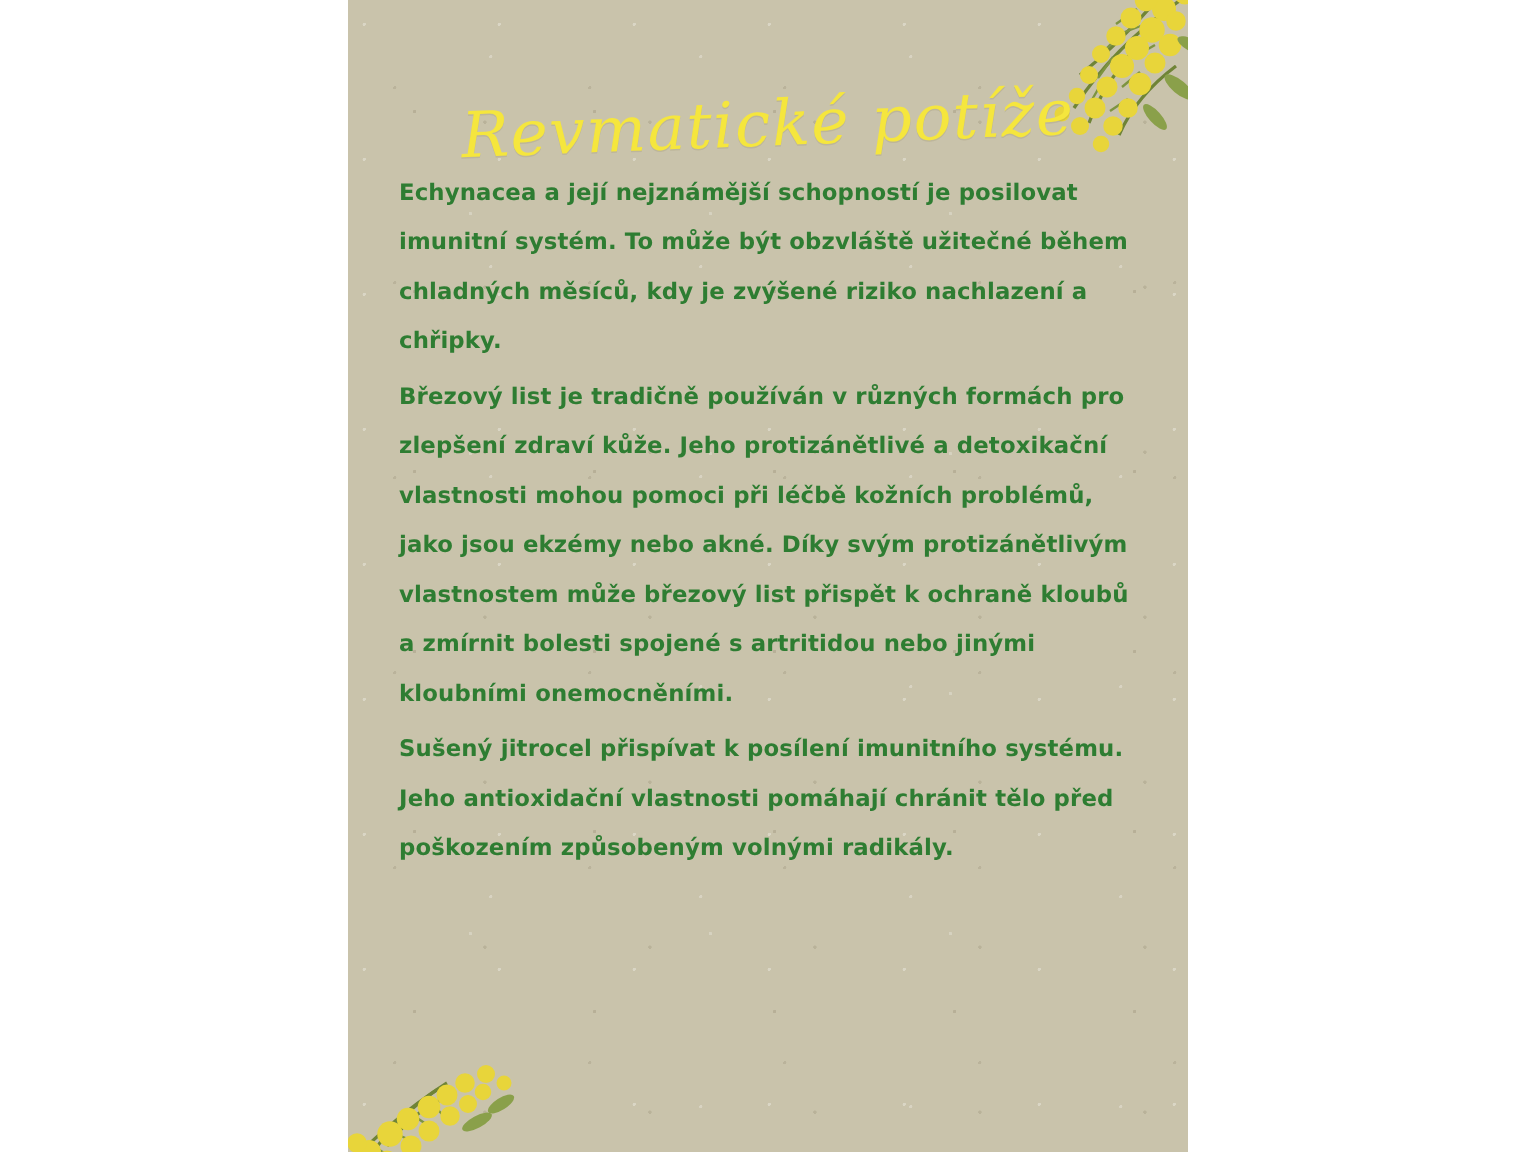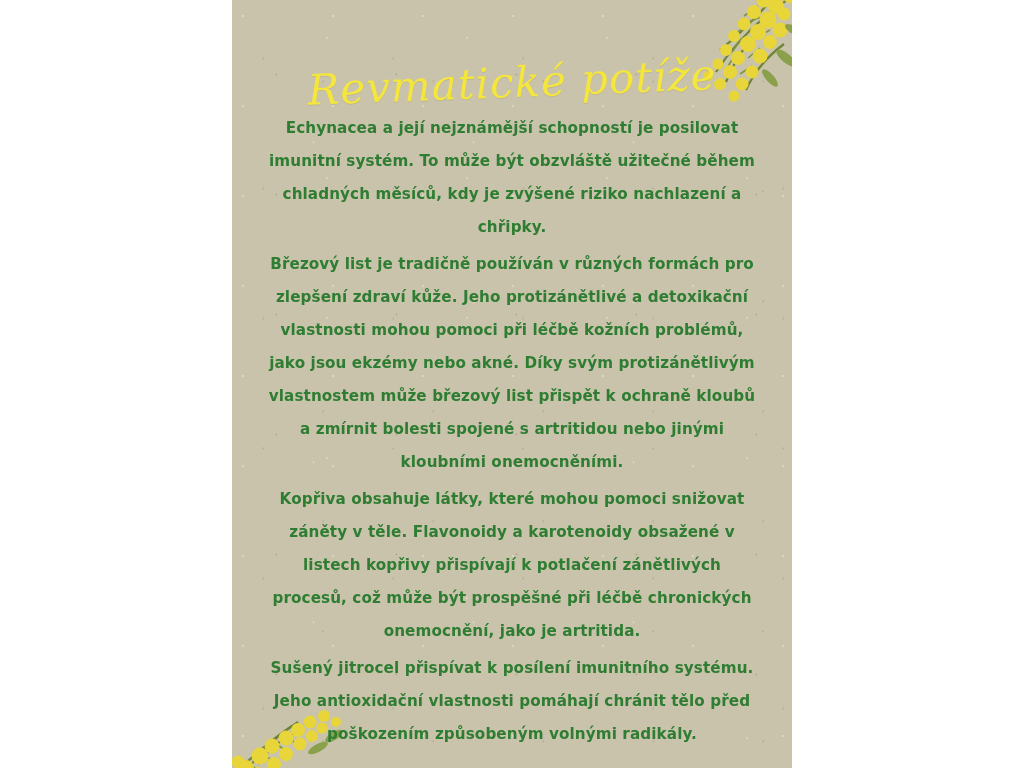--- a/index.html
+++ b/index.html
@@ -66,21 +66,21 @@
   .body-text {
     position: absolute;
     top: 112px;
     left: 34px;
     width: 492px;
     z-index: 2;
   }
 
   .body-text p {
     margin: 0 0 4px 0;
-    text-align: center;
+    text-align: left;
     color: #2e7d32;
     font-family: "DejaVu Sans", sans-serif;
     font-weight: bold;
     font-size: 15.2px;
     line-height: 33px;
     letter-spacing: 0.1px;
   }
 
   
   .sprig {
@@ -172,18 +172,17 @@
         <ellipse cx="96" cy="104" rx="11" ry="4" transform="rotate(-28 96 104)"></ellipse>
         <ellipse cx="112" cy="92" rx="10" ry="4" transform="rotate(-32 112 92)"></ellipse>
       </g>
     </svg>
 
     <h1 class="title">Revmatické potíže</h1>
 
     <div class="body-text">
       <p>Echynacea a její nejznámější schopností je posilovat imunitní systém. To může být obzvláště užitečné během chladných měsíců, kdy je zvýšené riziko nachlazení a chřipky.</p>
       <p>Březový list je tradičně používán v různých formách pro zlepšení zdraví kůže. Jeho protizánětlivé a detoxikační vlastnosti mohou pomoci při léčbě kožních problémů, jako jsou ekzémy nebo akné. Díky svým protizánětlivým vlastnostem může březový list přispět k ochraně kloubů a zmírnit bolesti spojené s artritidou nebo jinými kloubními onemocněními.</p>
-      <p>Kopřiva obsahuje látky, které mohou pomoci snižovat záněty v těle. Flavonoidy a karotenoidy obsažené v listech kopřivy přispívají k potlačení zánětlivých procesů, což může být prospěšné při léčbě chronických onemocnění, jako je artritida.</p>
       <p>Sušený jitrocel přispívat k posílení imunitního systému. Jeho antioxidační vlastnosti pomáhají chránit tělo před poškozením způsobeným volnými radikály.</p>
     </div>
 
   </div>
 </div>
 
 </body></html>

